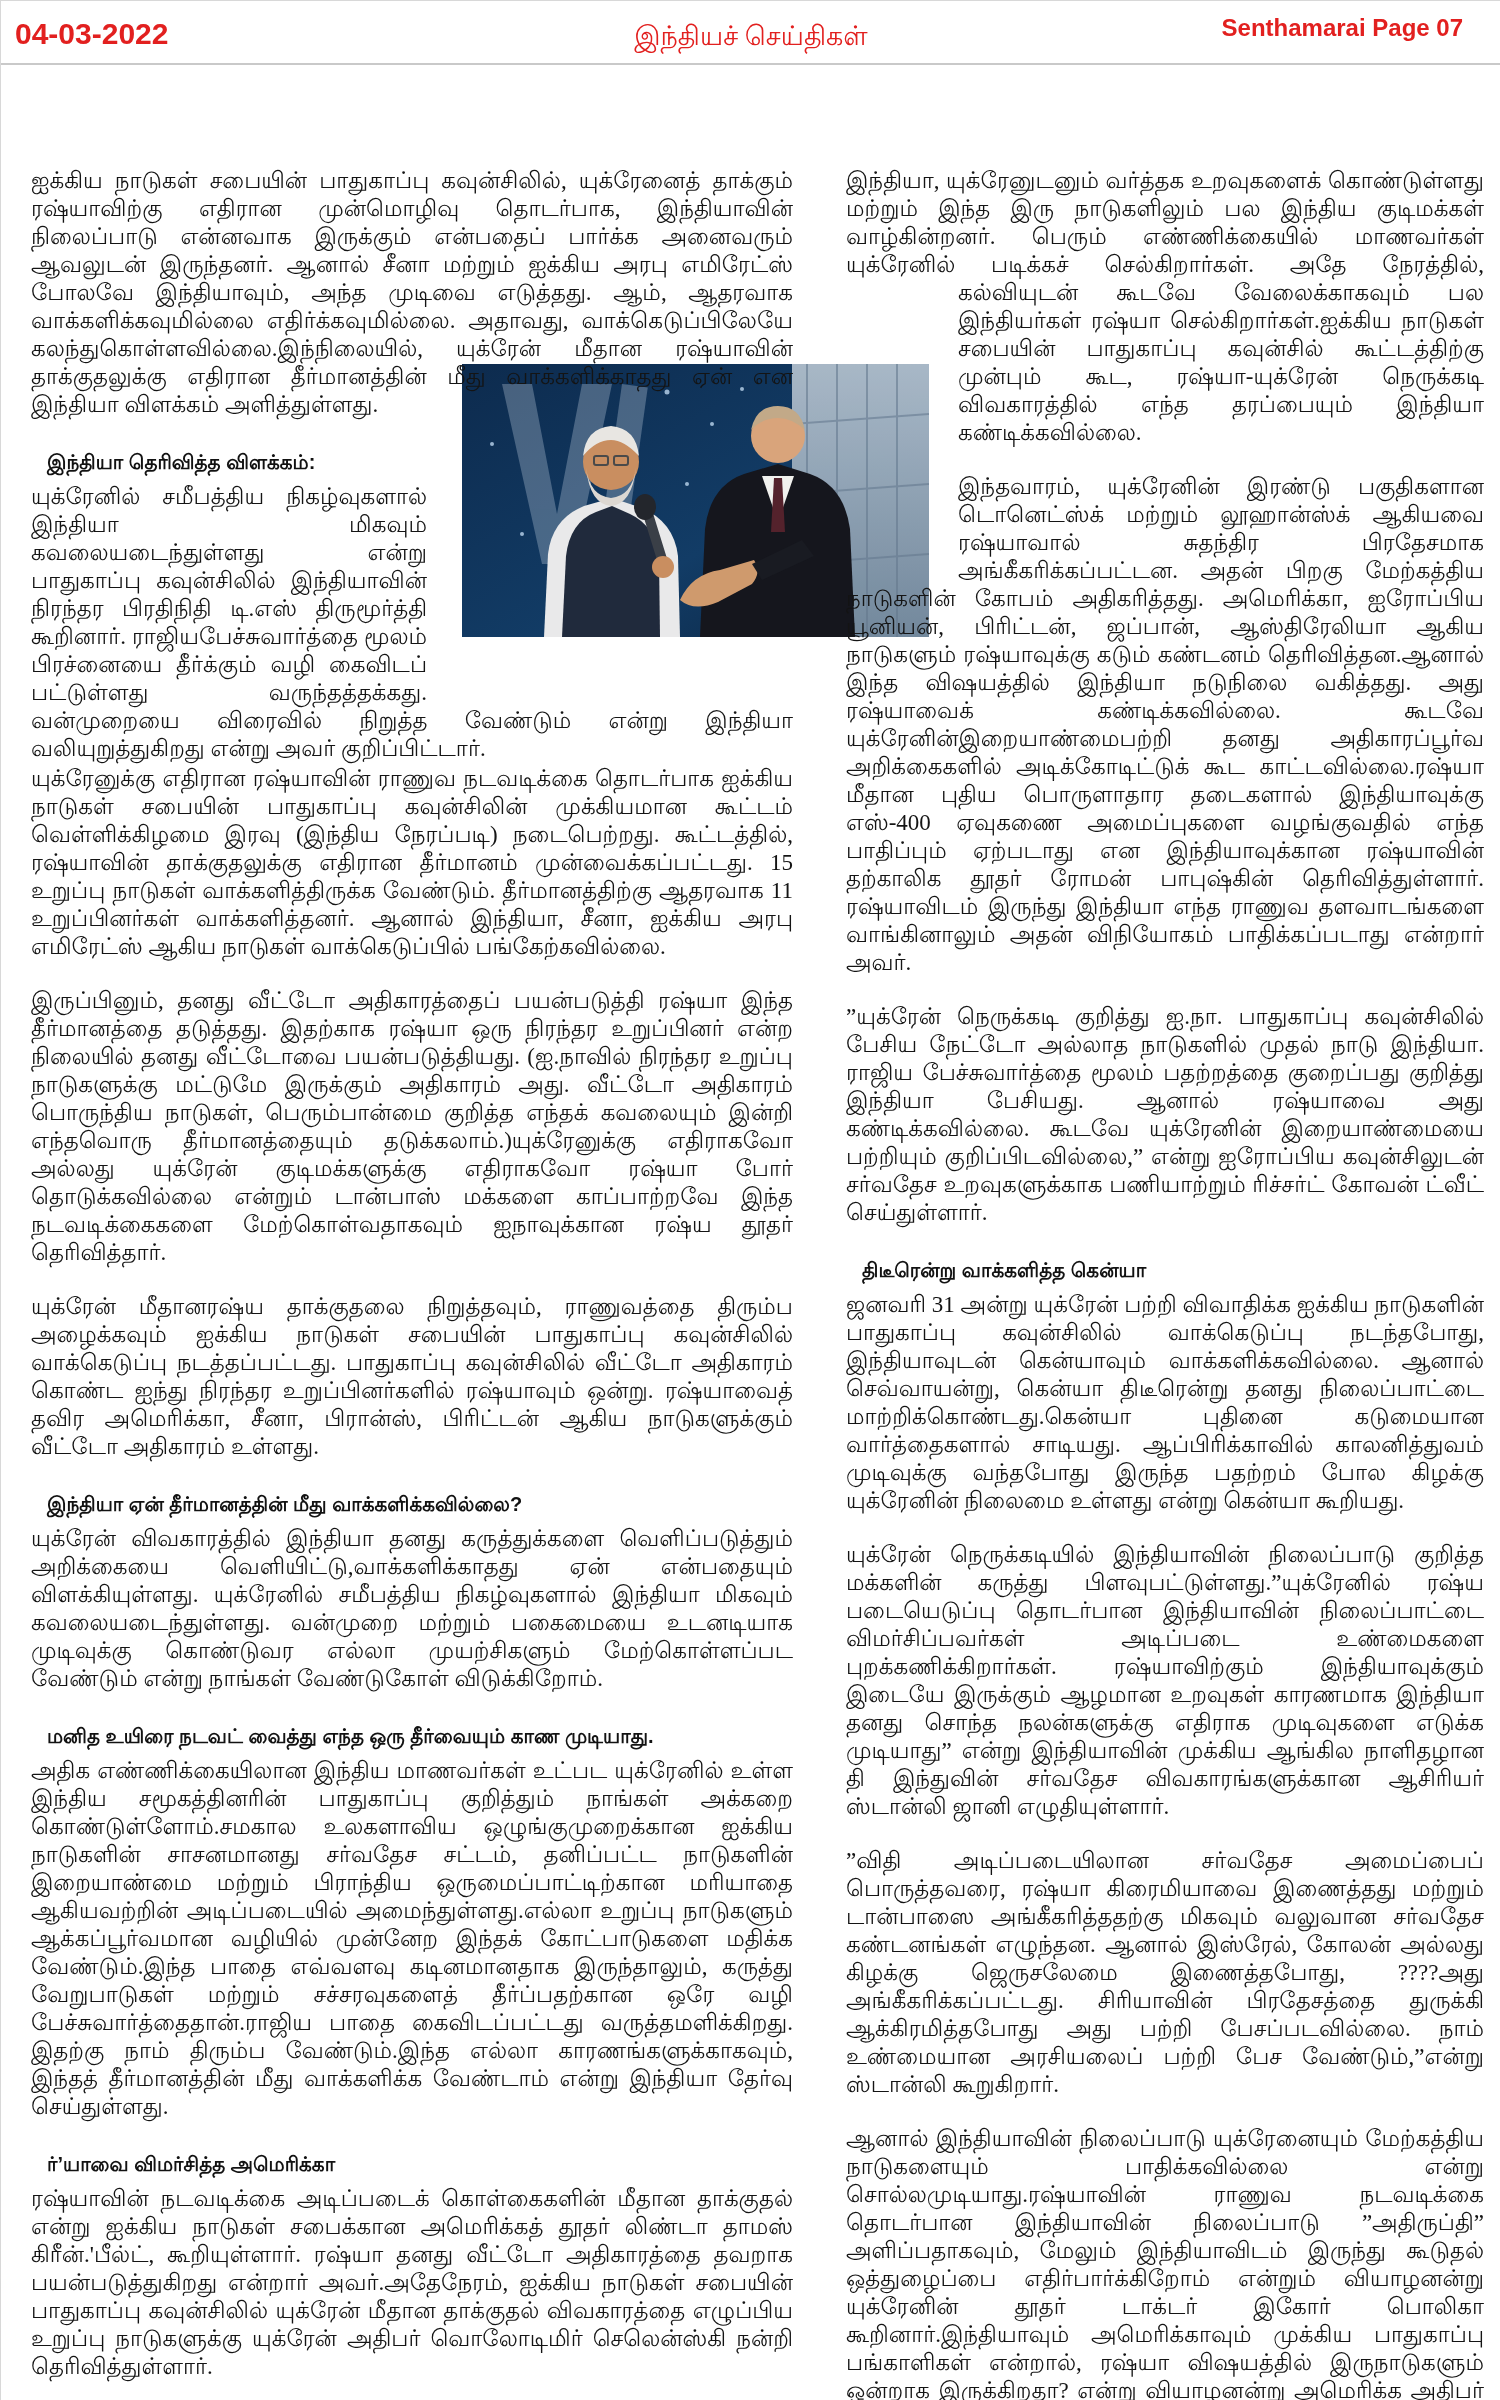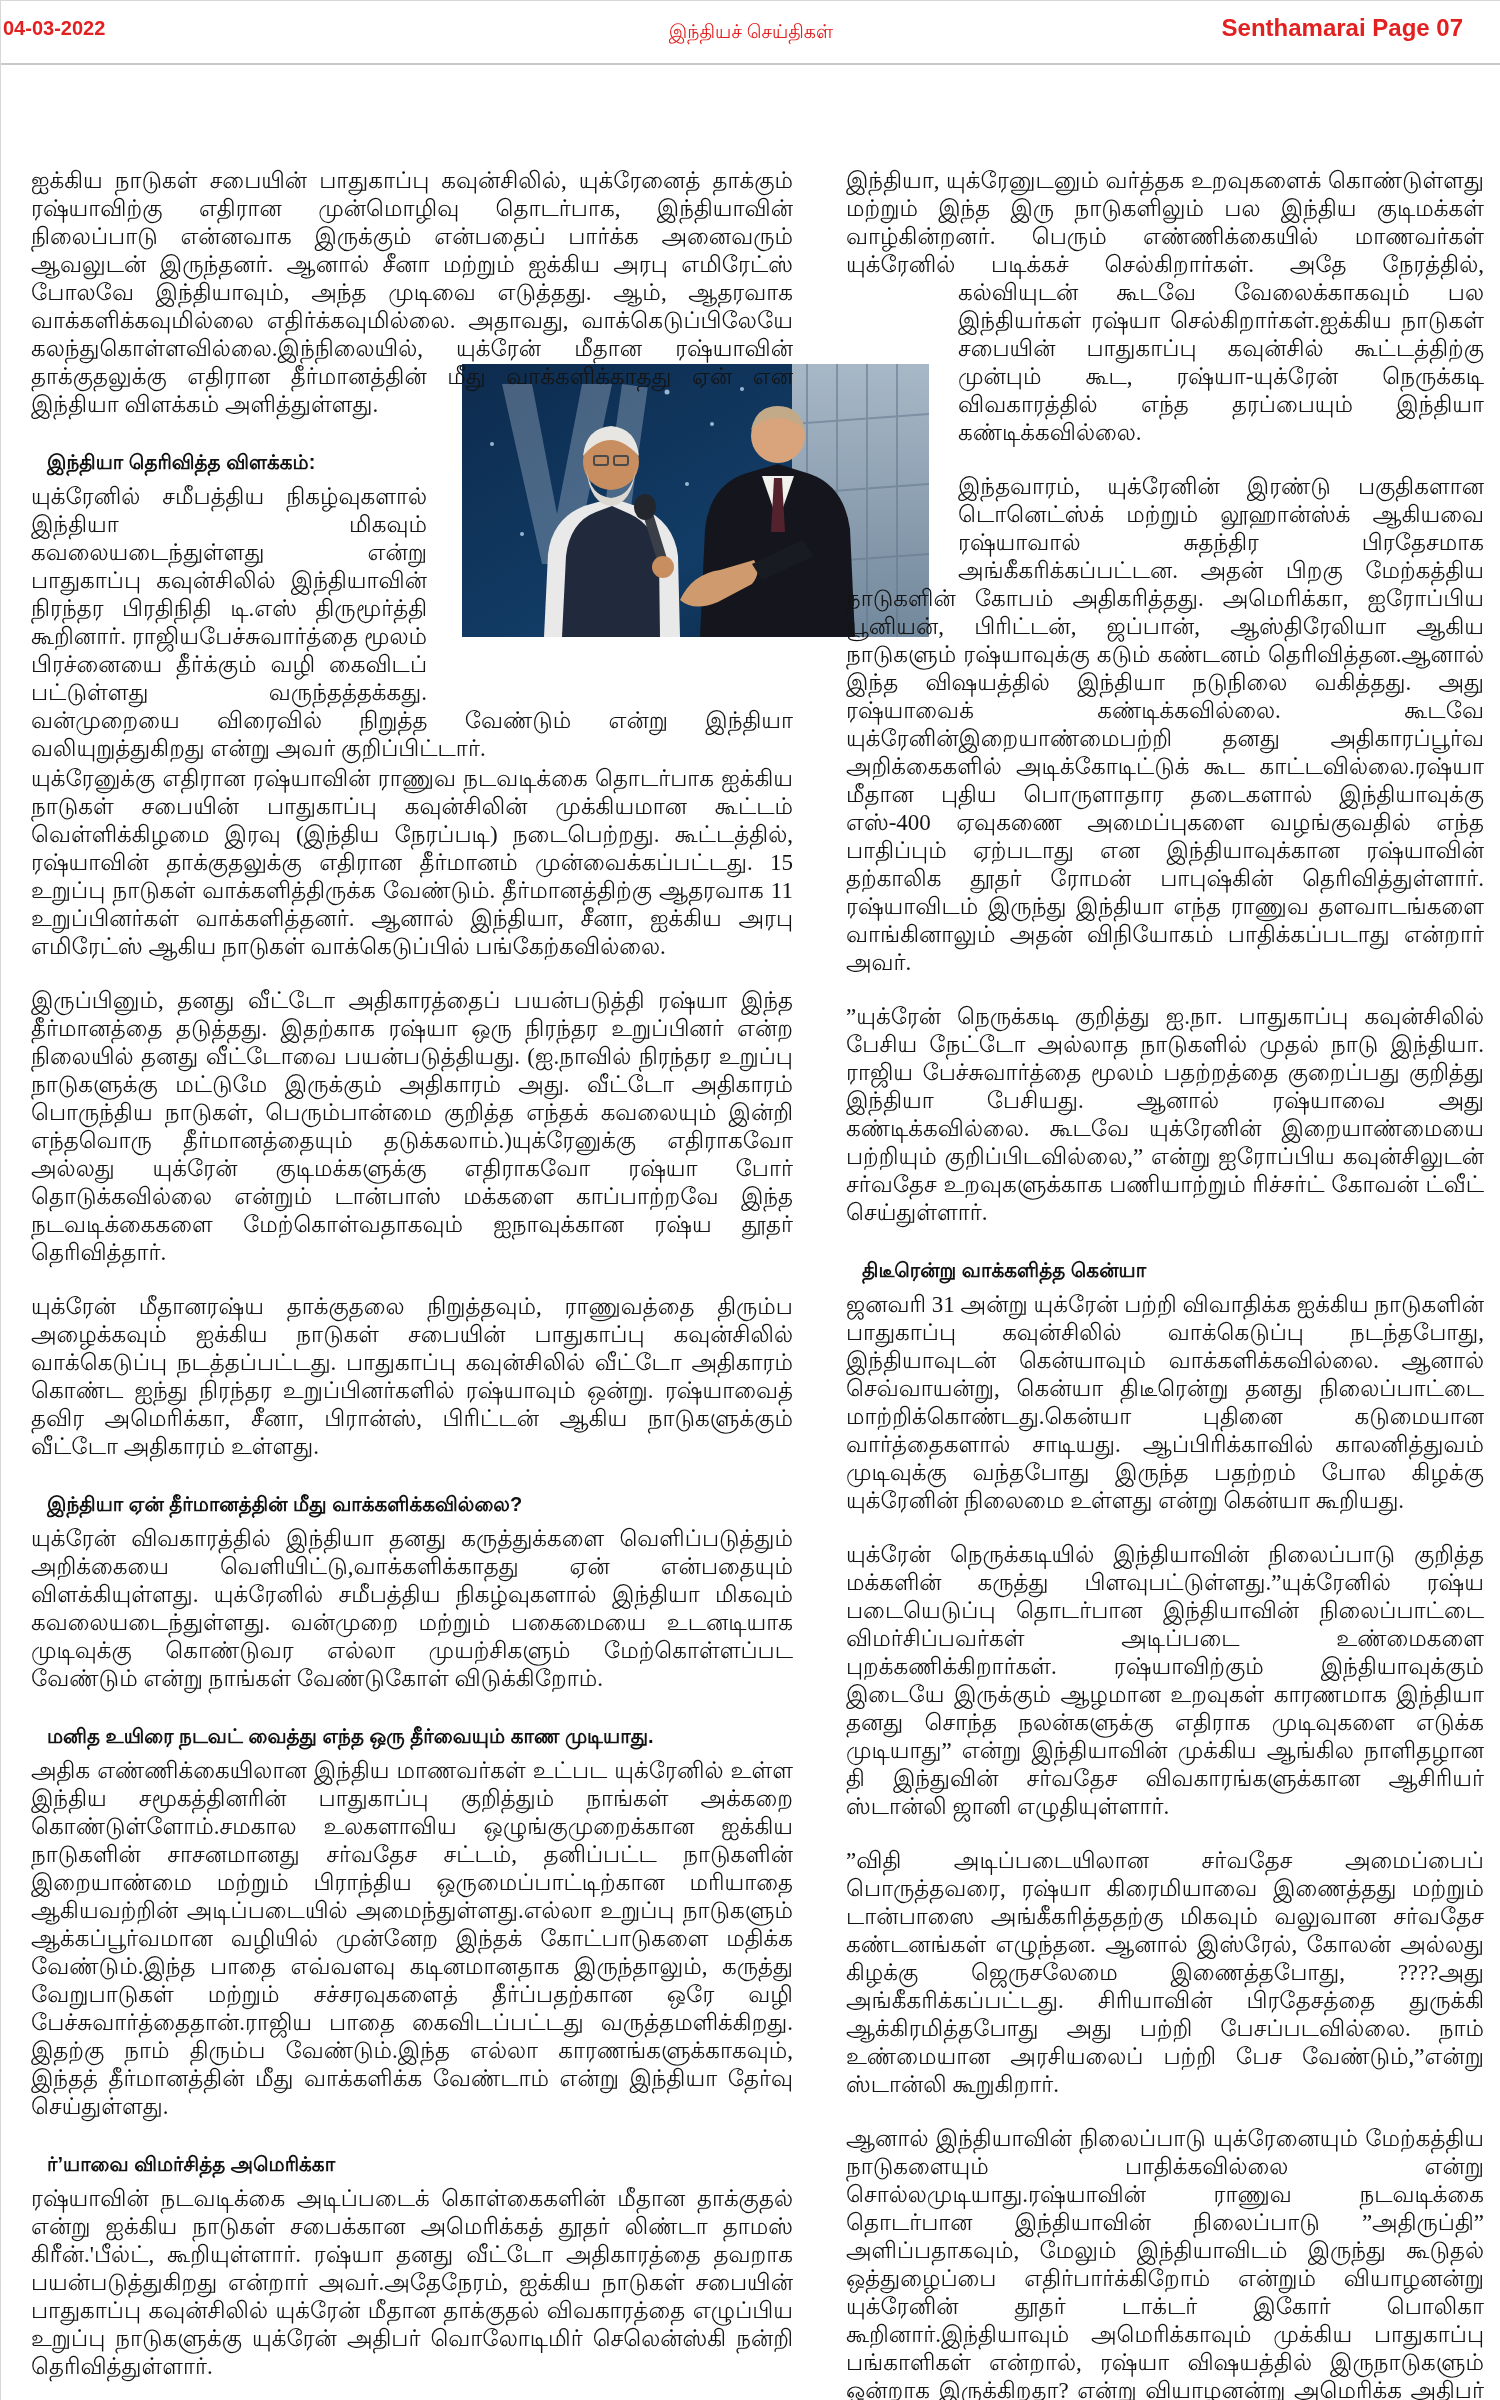--- a/index.html
+++ b/index.html
@@ -5,27 +5,27 @@
   html,body{margin:0;padding:0;background:#9a9a9a;}
   .page{
     position:relative;width:1500px;height:2400px;background:#ffffff;
     margin:0 auto;overflow:hidden;
     border-left:1px solid #d8d8d8;border-right:1px solid #d8d8d8;border-top:1px solid #d8d8d8;
     font-family:"Liberation Serif","DejaVu Serif",serif;color:#141414;
   }
   
   .masthead{position:absolute;top:0;left:0;width:100%;height:62px;background:#fff;}
   .mast-date{
-    position:absolute;left:2px;top:16px;
+    position:absolute;left:14px;top:16px;
     font-family:"Liberation Sans","DejaVu Sans",sans-serif;
-    font-weight:bold;font-size:20px;color:#e2201f;letter-spacing:0px;
+    font-weight:bold;font-size:30px;color:#e2201f;letter-spacing:0px;
   }
   .mast-center{
     position:absolute;left:0;right:0;top:20px;text-align:center;
-    font-size:19px;color:#e2201f;
+    font-size:27px;color:#e2201f;
   }
   .mast-right{
     position:absolute;right:38px;top:13px;
     font-family:"Liberation Sans","DejaVu Sans",sans-serif;
     font-weight:bold;font-size:24px;color:#e2201f;
   }
   .rule{position:absolute;top:62px;left:0;width:100%;height:2px;background:#c9c9c9;}
   
   .headline{
     position:absolute;top:76px;left:10px;width:1480px;margin:0;

